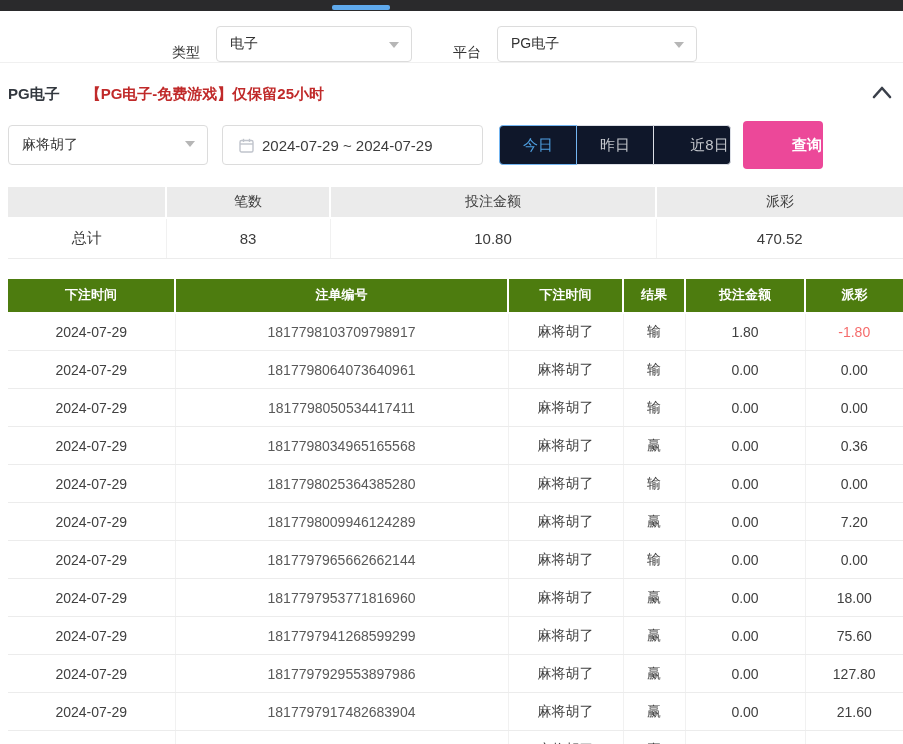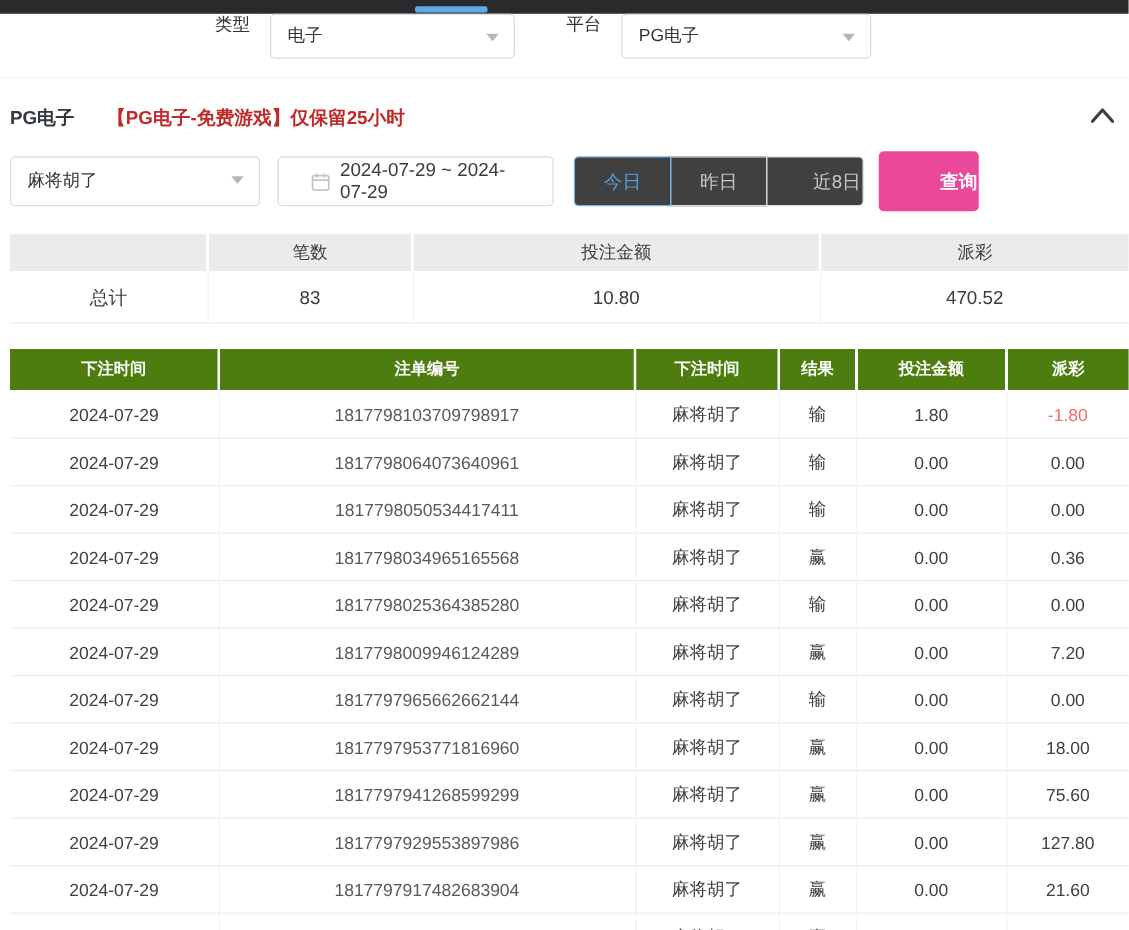--- a/index.html
+++ b/index.html
@@ -5,21 +5,21 @@
   * { margin:0; padding:0; box-sizing:border-box; }
   html,body { width:903px; height:744px; overflow:hidden; background:#fff;
     font-family:"Liberation Sans","DejaVu Sans",sans-serif; }
 
   
   .topbar { position:relative; height:11px; background:#2a2a2c; }
   .topbar .indicator { position:absolute; left:332px; top:5px; width:58px; height:5px;
     background:#5fa9ec; border-radius:2px; }
 
   
-  .filterbar { display:flex; align-items:flex-start; height:52px; padding-left:172px;
+  .filterbar { display:flex; align-items:flex-end; height:52px; padding-left:172px;
     border-bottom:1px solid #f0f0f0; background:#fff; }
   .filterbar .flabel { font-size:14px; color:#333; margin-right:16px; }
   .select { position:relative; height:36px; border:1px solid #dcdcdc; border-radius:4px;
     background:#fff; display:flex; align-items:center; padding:0 14px 0 13px;
     font-size:14px; color:#333; cursor:pointer; }
   .select .caret { position:absolute; right:12px; top:15px; width:0; height:0;
     border-left:5px solid transparent; border-right:5px solid transparent;
     border-top:6px solid #b6b6b6; }
   .sel-type { width:196px; }
   .sel-platform { width:200px; margin-left:0; }
@@ -29,26 +29,26 @@
   .section-head { position:relative; display:flex; align-items:center;
     padding:21px 0 0 8px; height:42px; }
   .section-title { font-size:15px; font-weight:bold; color:#33383f; }
   .section-notice { font-size:15px; font-weight:bold; color:#c02a2a; margin-left:26px; }
   .collapse-btn { position:absolute; right:10px; top:20px; width:22px; height:20px;
     cursor:pointer; }
 
   
   .queryrow { display:flex; align-items:center; margin:20px 0 0 8px; height:40px; }
   .sel-game { width:200px; height:40px; }
-  .datebox { display:flex; align-items:center; width:221px; height:40px;
-    border:1px solid #dcdcdc; border-radius:4px; margin-left:14px; padding:0 26px;
+  .datebox { display:flex; align-items:center; width:261px; height:40px;
+    border:1px solid #dcdcdc; border-radius:4px; margin-left:14px; padding:0 16px;
     font-size:15px; color:#3c3c3c; cursor:text; }
   .datebox svg { margin-right:8px; flex:none; }
   .qgroup { display:flex; margin-left:16px; }
-  .qgroup button { width:78px; height:40px; background:#404040; border:1px solid #dcdfe6;
+  .qgroup button { width:78px; height:40px; background:#0f172a; border:1px solid #dcdfe6;
     font-size:15px; color:#c3c6cc; cursor:pointer; margin-left:-1px;
     font-family:inherit; }
   .qgroup button:first-child { margin-left:0; border-radius:4px 0 0 4px; }
   .qgroup button:last-child { border-radius:0 4px 4px 0;padding-left:35px; }
   .qgroup button.active { color:#4e9fe0; border-color:#74b6f2; position:relative; z-index:1; }
   .search-btn { width:80px; height:48px; margin-left:12px; background:#ec4899;
     color:#fff; font-size:15px; font-weight:bold; border:none; border-radius:4px;
     cursor:pointer; font-family:inherit;padding-left:48px; }
 
   

